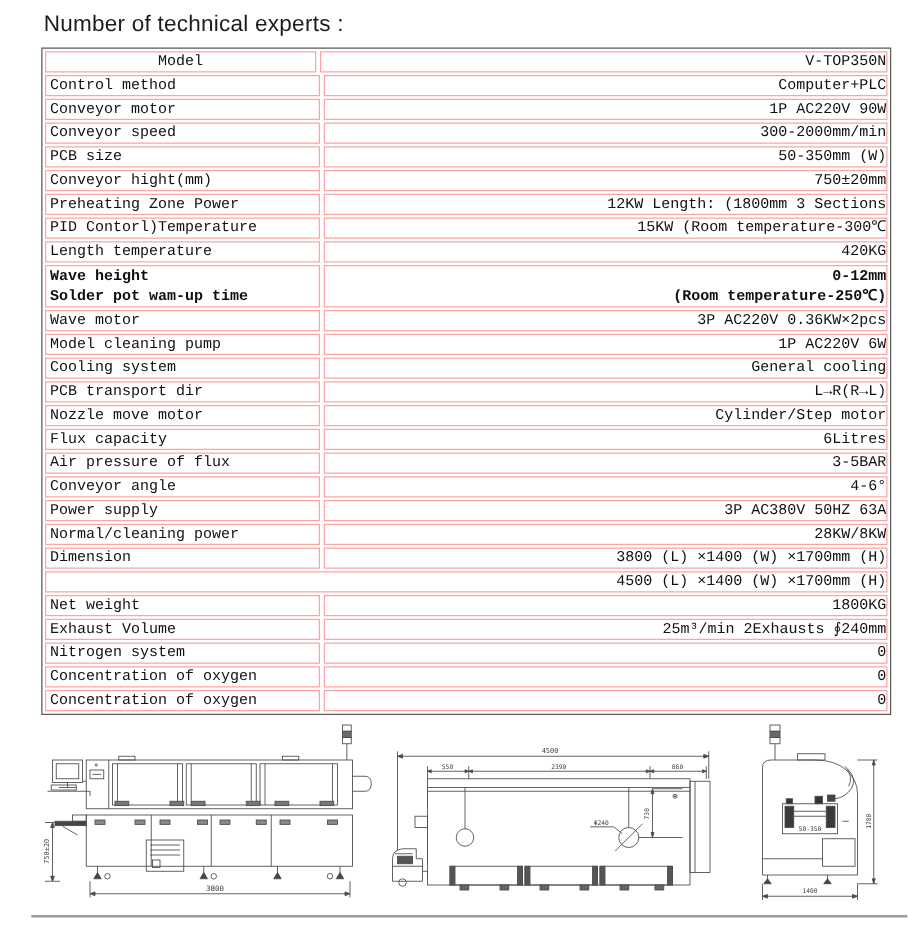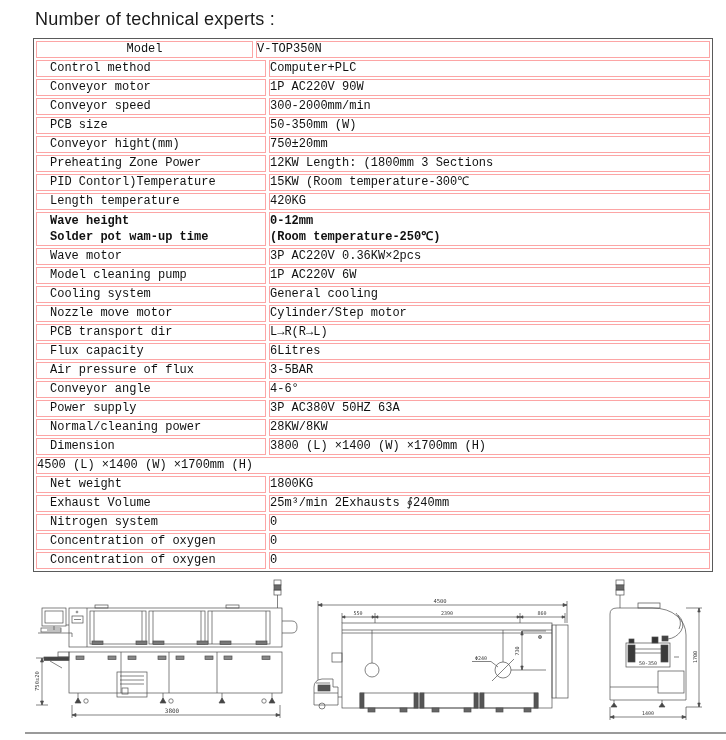--- a/index.html
+++ b/index.html
@@ -5,22 +5,22 @@
   html,body{margin:0;padding:0;background:#ffffff;}
   body{width:726px;height:740px;position:relative;font-family:"Liberation Sans",sans-serif;overflow:hidden;}
   .page-title{position:absolute;left:35px;top:9px;font-size:18px;color:#1c1c1c;letter-spacing:.2px;}
   .spec-table{position:absolute;left:33px;top:38px;width:680px;box-sizing:border-box;
     border:1px solid #5a5a5a;padding:2px;background:#fff;}
   .row{display:flex;gap:3px;margin-bottom:2px;}
   .row:last-child{margin-bottom:0;}
   .cell{border:1px solid #fca5a5;box-sizing:content-box;height:15px;line-height:15px;
     font-family:"Liberation Mono","DejaVu Sans Mono",monospace;font-size:12px;color:#101010;
     overflow:hidden;background:#fff;}
-  .cell.label{width:215px;padding-left:13px;text-align:left;}
-  .cell.value{flex:1;text-align:left;}
+  .cell.label{width:215px;padding-left:3px;text-align:left;}
+  .cell.value{flex:1;text-align:right;}
   .cell.center{text-align:center;padding-left:0;}
   .row.tall .cell{height:32px;line-height:16px;white-space:pre-line;font-weight:bold;}
   .drawings{position:absolute;left:0;top:575px;}
   svg text{font-family:"DejaVu Sans Mono",monospace;fill:#3c3c3c;}
 </style>
 </head>
 <body>
 
 <div class="page-title">Number of technical experts :</div>
 
@@ -73,26 +73,26 @@
     </div>
   <div class="row">
       <div class="cell label">Model cleaning pump</div>
       <div class="cell value">1P AC220V 6W</div>
     </div>
   <div class="row">
       <div class="cell label">Cooling system</div>
       <div class="cell value">General cooling</div>
     </div>
   <div class="row">
+      <div class="cell label">PCB transport dir</div>
+      <div class="cell value">L→R(R→L)</div>
+    </div>
+  <div class="row">
       <div class="cell label">Nozzle move motor</div>
       <div class="cell value">Cylinder/Step motor</div>
-    </div>
-  <div class="row">
-      <div class="cell label">PCB transport dir</div>
-      <div class="cell value">L→R(R→L)</div>
     </div>
   <div class="row">
       <div class="cell label">Flux capacity</div>
       <div class="cell value">6Litres</div>
     </div>
   <div class="row">
       <div class="cell label">Air pressure of flux</div>
       <div class="cell value">3-5BAR</div>
     </div>
   <div class="row">

